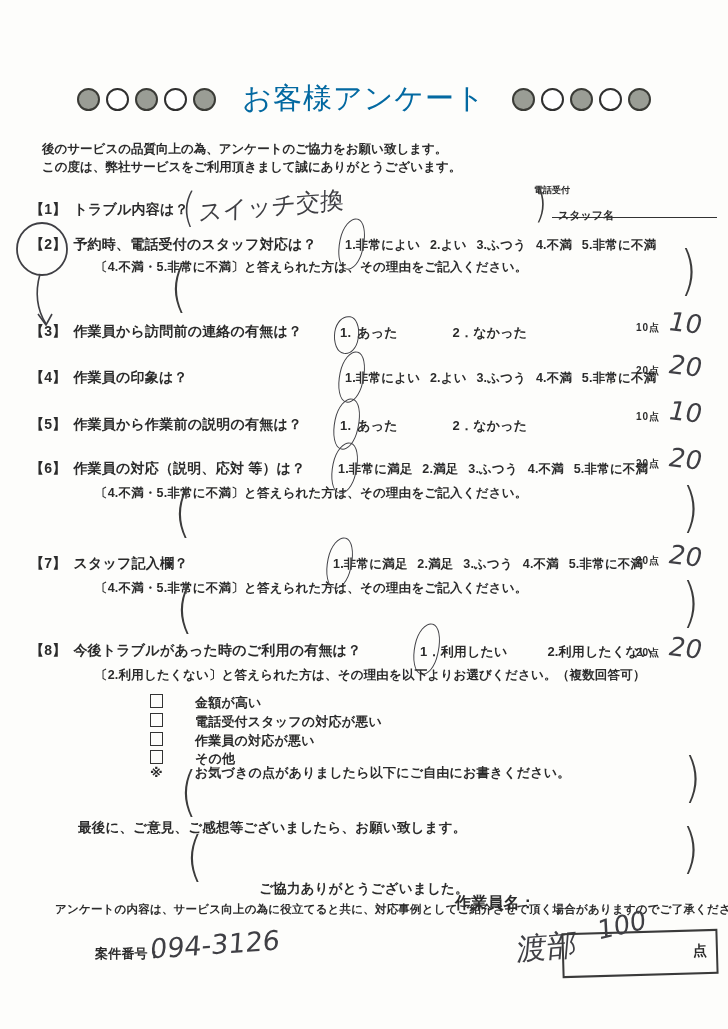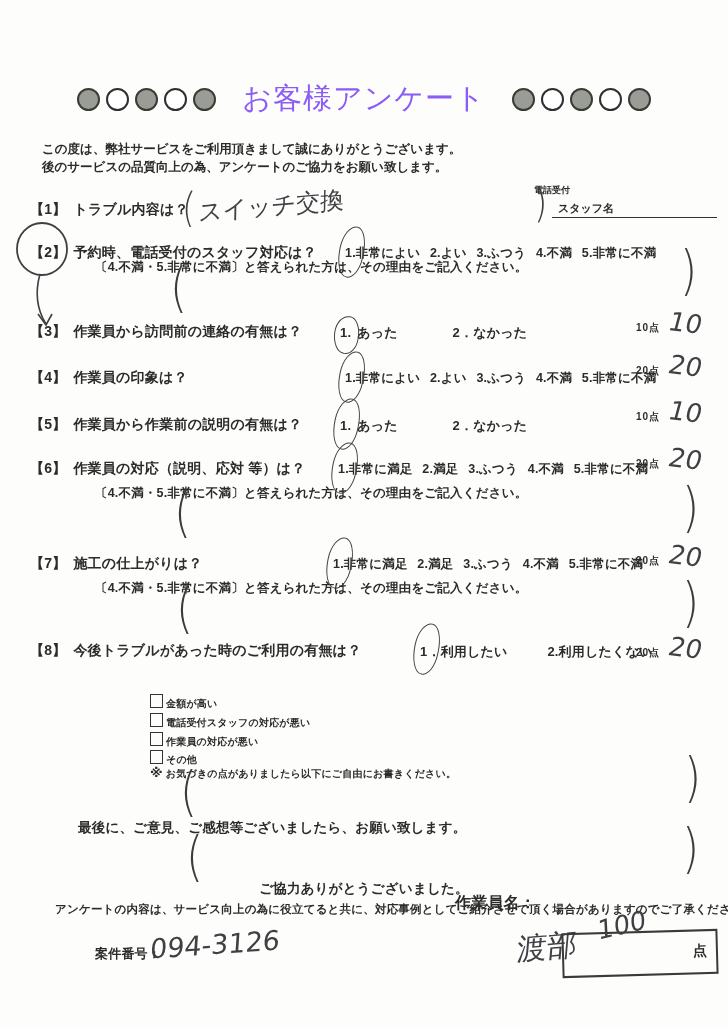--- a/index.html
+++ b/index.html
@@ -6,21 +6,21 @@
   html,body { margin:0; padding:0; background:#e8e8e6; }
   .page { position:relative; width:728px; height:1029px; margin:0 auto; background:#fdfdfb;
           font-family:"Liberation Sans","DejaVu Sans",sans-serif; color:var(--ink); overflow:hidden; }
 
   .header { position:absolute; top:79px; left:0; width:100%; display:flex;
             justify-content:center; align-items:center; gap:26px; }
   .deco { display:flex; gap:6px; }
   .c { width:23px; height:23px; border-radius:50%; border:2px solid #3a3b36; box-sizing:border-box; }
   .c.f { background:var(--circle-fill); }
   .c.o { background:#fff; border-color:#2f2f2f; }
-  .title { font-size:29px; font-weight:500; letter-spacing:1px; color:#8b5cf6; }
+  .title { font-size:29px; font-weight:500; letter-spacing:1px; color:#0369a1; }
 
   .intro { position:absolute; top:141px; left:42px; font-size:12.5px; font-weight:600; line-height:17.5px; }
 
   .row { position:absolute; left:30px; white-space:nowrap; font-size:14px; font-weight:600; letter-spacing:0.2px; }
   .qtext { margin-left:7px; }
   .opts { position:absolute; top:1px; font-size:12.5px; }
   .opt { margin-right:6px; }
   .note { font-size:12.5px; }
 
   .cn { position:relative; display:inline-block; }
@@ -32,27 +32,27 @@
   .score { position:absolute; left:636px; display:flex;gap:8px; }
   .slabel { font-size:10px; font-weight:700; margin-top:13px; letter-spacing:1px; }
   .hw { font-weight:400; color:var(--pen); font-family:"DejaVu Sans",sans-serif; }
   .shw { font-size:26px; transform:rotate(7deg) skewX(-8deg); margin-left:1px; }
 
   .hbr { position:absolute; font-weight:200; color:#3c3c3c; transform:scaleY(1.2);
          line-height:1; font-family:"DejaVu Sans",sans-serif; }
   .hbr.pen { color:var(--pen); }
 
   .cb { display:inline-block; width:11px; height:12px; border:1.5px solid #333; vertical-align:-1px; }
-  .cbl { margin-left:3px; font-size:10px; }
+  .cbl { margin-left:32px; font-size:13px; }
   .ast { font-size:13px; }
   .field { position:absolute; }
 
   .pstaff { position:absolute; top:184px; left:534px; font-weight:600; }
   .pl1 { font-size:9px; }
-  .pl2 { margin-left:24px; font-size:11px; margin-top:4px; }
+  .pl2 { margin-left:24px; font-size:11px; margin-top:11px; }
   .pline { position:absolute; left:18px; top:33px; width:165px; border-bottom:1.5px solid #333; }
 
   .center { left:0; width:728px; text-align:center; }
   .disclaimer { font-size:11.5px; }
   .dots { letter-spacing:1px; font-size:12px; }
   .sbox { position:absolute; left:562px; top:931px; width:152px; height:41px;
           border:2.5px solid #3a3a3a; transform:rotate(-1.6deg); }
   .sunit { position:absolute; right:9px; top:11px; font-size:14px; font-weight:700; }
 </style>
 </head>
@@ -72,38 +72,38 @@
     <div class="deco">
       <span class="c f"></span>
       <span class="c o"></span>
       <span class="c f"></span>
       <span class="c o"></span>
       <span class="c f"></span>
     </div>
   </div>
 
   <div class="intro">
+    <div>後のサービスの品質向上の為、アンケートのご協力をお願い致します。</div>
     <div>この度は、弊社サービスをご利用頂きまして誠にありがとうございます。</div>
-    <div>後のサービスの品質向上の為、アンケートのご協力をお願い致します。</div>
   </div>
 
   <div class="pstaff">
     <span class="hbr" style="left:0;top:2px;font-size:34px;">)</span>
     <div class="pl1">電話受付</div>
     <div class="pl2">スタッフ名</div>
     <div class="pline"></div>
   </div>
 
   <div class="row" style="top:201px;">
     <span>【1】</span><span class="qtext">トラブル内容は？</span>
   </div>
   <span class="hbr pen" style="left:182px;top:190px;font-size:34px;transform:scaleY(1.2) rotate(3deg);">(</span>
   <div class="hw" style="position:absolute;left:198px;top:190px;font-size:24px;transform:rotate(-5deg) skewX(-6deg);">スイッチ交換</div>
 
-  <div class="row" style="top:244px;">
+  <div class="row" style="top:236px;">
     <span>【2】</span><span class="qtext">予約時、電話受付のスタッフ対応は？</span>
     <span class="opts" style="left:315px;">
       <span class="opt"><span class="cn cn-t">1.</span><span>非常によい</span></span>
       <span class="opt">2.よい</span>
       <span class="opt">3.ふつう</span>
       <span class="opt">4.不満</span>
       <span class="opt">5.非常に不満</span>
     </span>
   </div>
   <svg style="position:absolute;left:12px;top:222px;" width="80" height="108" viewBox="0 0 80 108">
@@ -168,21 +168,21 @@
   <div class="score" style="top:444px;">
     <span class="slabel">20点</span>
     <span class="shw hw">20</span>
   </div>
   <div class="row note" style="top:485px;left:95px;">〔4.不満・5.非常に不満〕と答えられた方は、その理由をご記入ください。</div>
   <span class="hbr" style="left:174px;top:491px;font-size:44px;">(</span>
   <span class="hbr" style="left:682px;top:486px;font-size:44px;">)</span>
   <div class="field" style="top:494px;left:195px;width:470px;height:36px;"></div>
 
   <div class="row" style="top:555px;">
-    <span>【7】</span><span class="qtext">施工の仕上がりは？</span>
+    <span>【7】</span><span class="qtext">スタッフ記入欄？</span>
     <span class="opts" style="left:303px;">
       <span class="opt"><span class="cn cn-t">1.</span><span>非常に満足</span></span>
       <span class="opt">2.満足</span>
       <span class="opt">3.ふつう</span>
       <span class="opt">4.不満</span>
       <span class="opt">5.非常に不満</span>
     </span>
   </div>
   <div class="score" style="top:541px;">
     <span class="slabel">20点</span>
@@ -197,20 +197,21 @@
     <span>【8】</span><span class="qtext">今後トラブルがあった時のご利用の有無は？</span>
     <span class="opts" style="left:390px;font-size:13px;">
       <span class="opt"><span class="cn cn-t">1．</span><span>利用したい</span></span>
       <span class="opt" style="margin-left:30px;">2.利用したくない</span>
     </span>
   </div>
   <div class="score" style="top:633px;">
     <span class="slabel">20点</span>
     <span class="shw hw">20</span>
   </div>
+  <div class="row note" style="top:667px;left:95px;">〔2.利用したくない〕と答えられた方は、その理由を以下よりお選びください。（複数回答可）</div>
 
   <div class="row" style="top:694px;left:150px;">
     <span class="cb"></span><span class="cbl">金額が高い</span>
   </div>
   <div class="row" style="top:713px;left:150px;">
     <span class="cb"></span><span class="cbl">電話受付スタッフの対応が悪い</span>
   </div>
   <div class="row" style="top:732px;left:150px;">
     <span class="cb"></span><span class="cbl">作業員の対応が悪い</span>
   </div>

